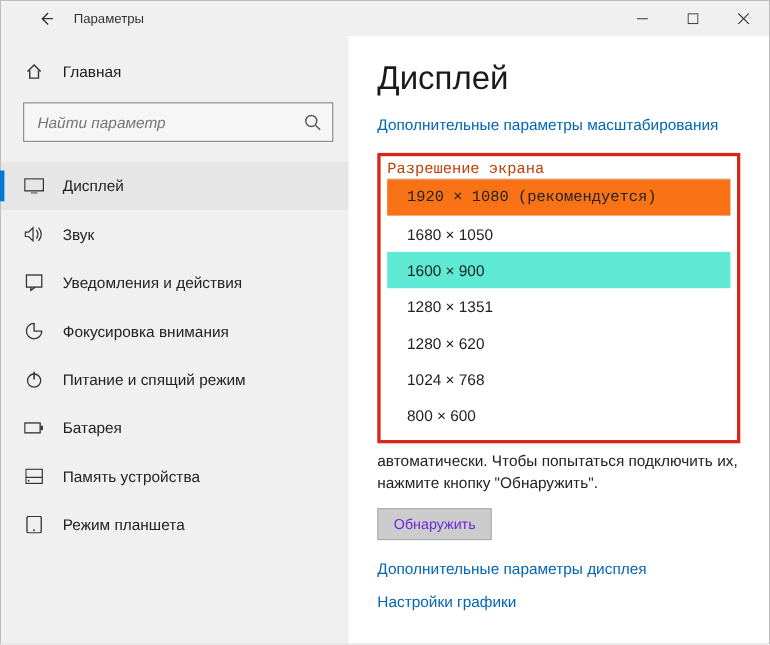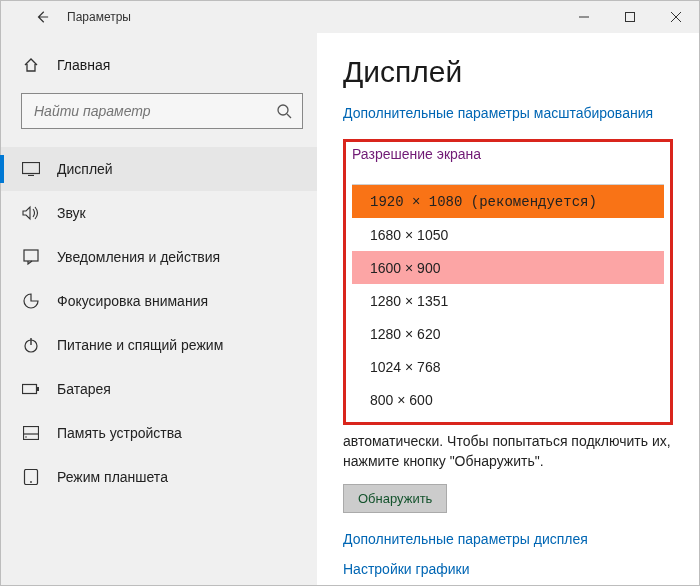--- a/index.html
+++ b/index.html
@@ -134,49 +134,50 @@
     margin-bottom: 18px;
     display: inline-block;
   }
   .dropdown-wrap {
     border: 3px solid #d9251c;
     padding: 4px 6px 6px 6px;
     margin-bottom: 6px;
   }
   .field-label {
     font-size: 14px;
-    color: #701a75;
-    margin-bottom: 22px;
+    color: #c2410c;
+    margin-bottom: 0;
+    font-family: Liberation Mono, monospace;
   }
   .dd-list {
     border-top: 1px solid #cfcfcf;
   }
   .dd-option {
     height: 33px;
     display: flex;
     align-items: center;
     padding-left: 18px;
     font-size: 14px;
     color: #222;
   }
   .dd-option.selected { background: #f97316; font-family: Liberation Mono, monospace; }
-  .dd-option.hovered { background: #fca5a5; }
+  .dd-option.hovered { background: #5eead4; }
   .para {
     font-size: 14px;
     color: #222;
     line-height: 1.45;
     margin: 0 0 12px 0;
   }
   .btn {
     display: inline-block;
     background: #ccc;
     border: 1px solid #aaa;
     padding: 6px 14px;
     font-size: 13px;
-    color: #14532d;
+    color: #6d28d9;
     margin-bottom: 18px;
   }
   svg { display: block; }
 </style>
 </head>
 <body>
 
 <div class="window">
 
   <div class="titlebar">

